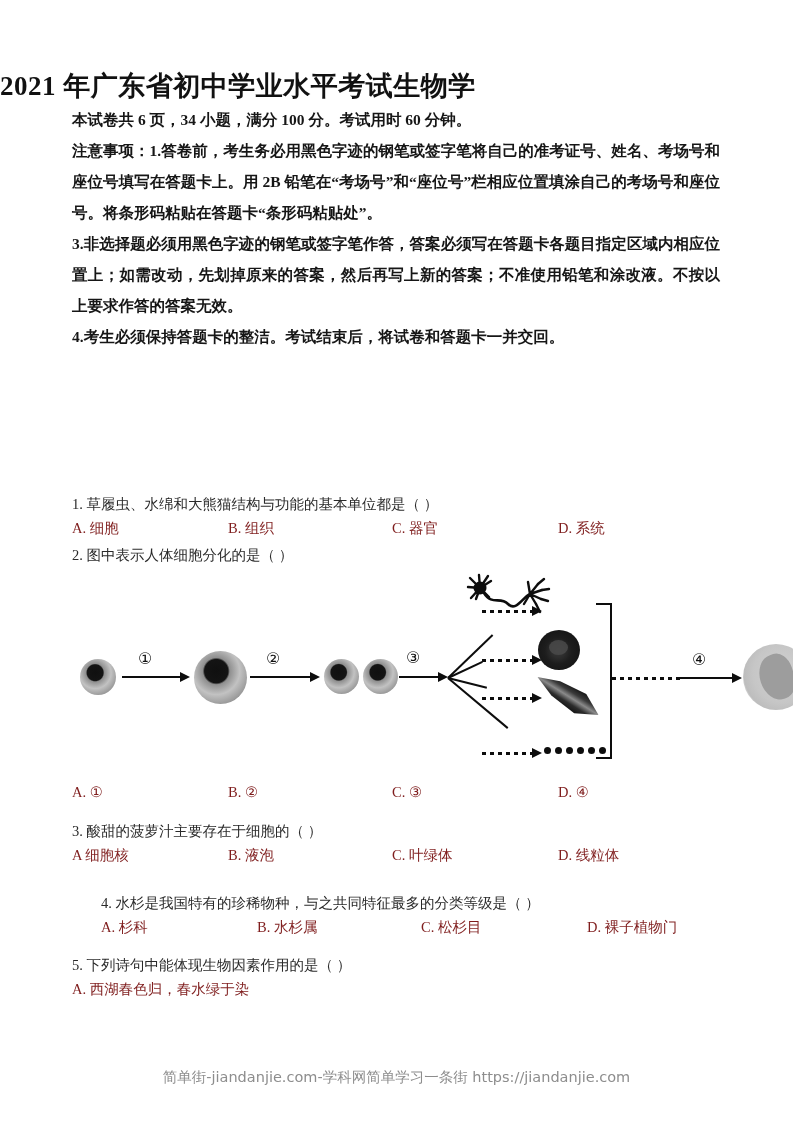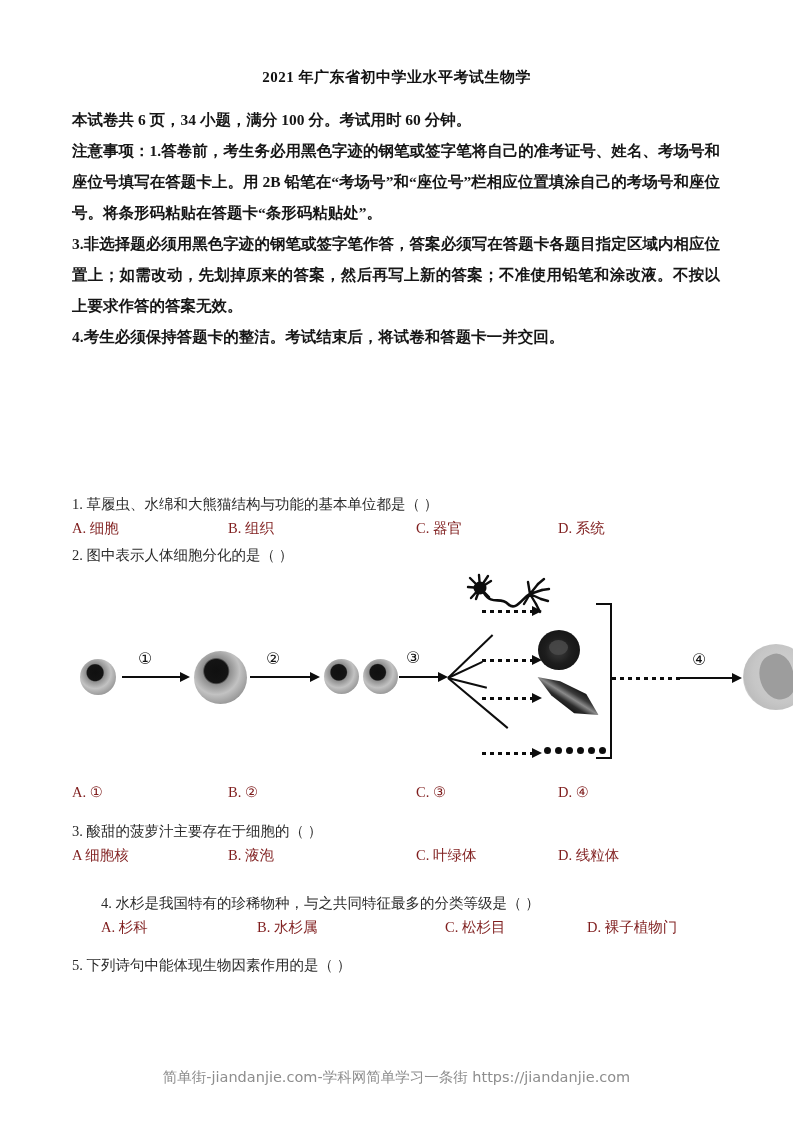--- a/index.html
+++ b/index.html
@@ -18,22 +18,21 @@
   .page {
     position: absolute;
     left: 0; top: 0;
     width: 793px;
     height: 1122px;
   }
   .title {
     position: absolute;
     left: 0; top: 68px;
     width: 793px;
-    text-align: center;
-    font-size: 15px;
+    font-size: 27px;
     font-weight: bold;
     letter-spacing: 0.5px;
     color: #111;
   }
   .body-col {
     position: absolute;
     left: 72px;
     width: 648px;
   }
   .para {
@@ -56,21 +55,21 @@
     font-size: 14.5px;
     color: #7f1d1d;
   }
   .opt {
     position: absolute;
     top: 0;
     white-space: nowrap;
   }
   .opt.c0 { left: 0px; }
   .opt.c1 { left: 156px; }
-  .opt.c2 { left: 344px; }
+  .opt.c2 { left: 320px; }
   .opt.c3 { left: 486px; }
 
   
   .diagram {
     position: absolute;
     left: 60px;
     top: 566px;
     width: 700px;
     height: 215px;
   }
@@ -295,17 +294,20 @@
     <div class="opts">
       <span class="opt c0">A. 杉科</span>
       <span class="opt c1">B. 水杉属</span>
       <span class="opt c2">C. 松杉目</span>
       <span class="opt c3">D. 裸子植物门</span>
     </div>
   </div>
 
   <div class="body-col" style="top:950px;">
     <div class="q-text">5. 下列诗句中能体现生物因素作用的是（      ）</div>
+    <div class="opts">
+      <span class="opt c0">A. 西湖春色归，春水绿于染</span>
+    </div>
   </div>
 
   <div class="footer">简单街-jiandanjie.com-学科网简单学习一条街 https://jiandanjie.com</div>
 
 </div>
 
 </body></html>

